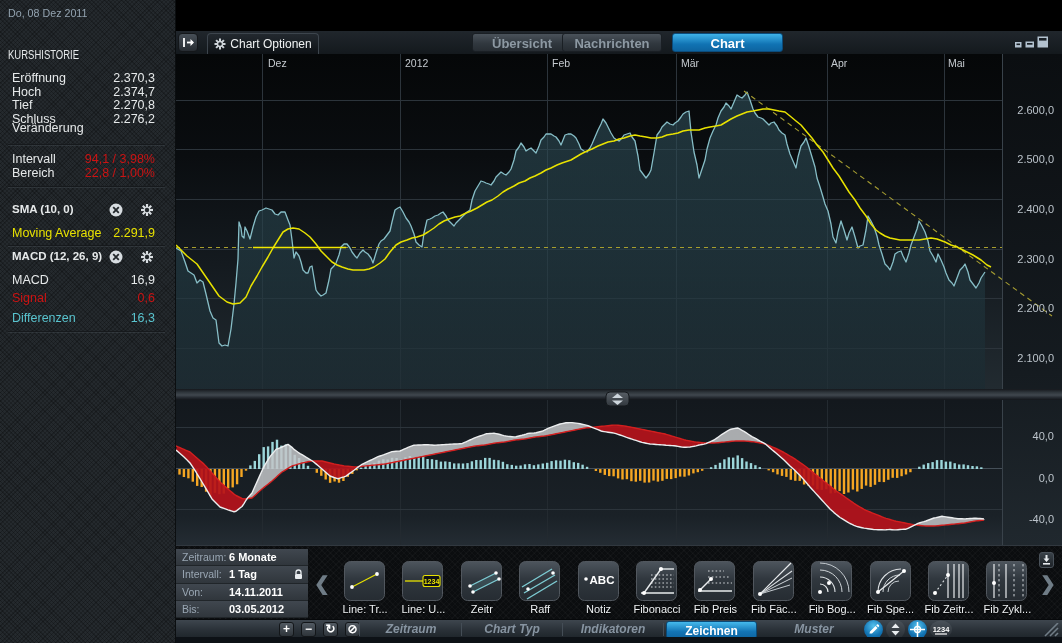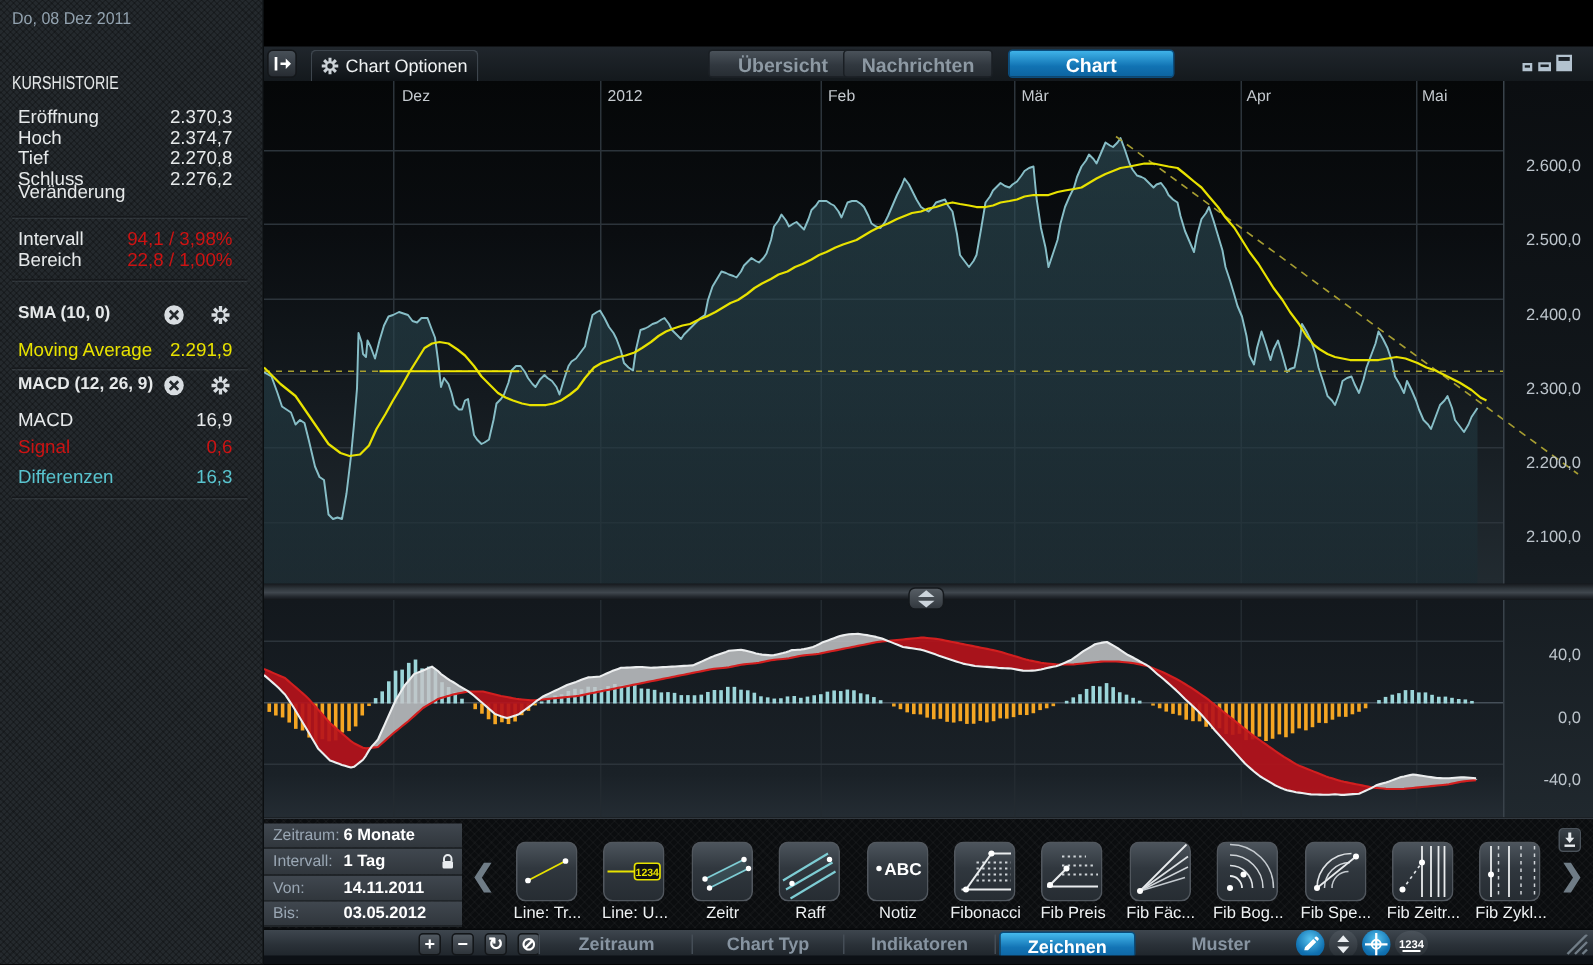--- a/index.html
+++ b/index.html
@@ -69,21 +69,21 @@
 .tico { width:41px; height:40px;text-decoration:underline; }
 .tlab { margin-top:2px; width:60px; margin-left:-9px; text-align:center; font-size:11px; color:#eef1f3;
   text-shadow:0 1px 1px #000; white-space:nowrap; }
 .scroll { position:absolute; font-size:19px; font-weight:bold; color:#6f7c86; top:26px; }
 #btmrow { position:absolute; left:0; top:73px; width:886px; height:19px;
   background:linear-gradient(#3e464e,#2a3138 55%,#1f252b); border-top:1px solid #07090b; }
 .sqbtn { position:absolute; top:2px; width:15px; height:15px; border-radius:3px;
   background:linear-gradient(#525a62,#2e343a); border:1px solid #131619; color:#fff;
   font-size:12px; font-weight:bold; text-align:center; line-height:13px; }
 .btab { position:absolute; top:0; height:19px; font-size:12px; font-weight:bold; color:#8794a1;
-  text-align:center; line-height:18px; }
+  text-align:center; line-height:18px;font-style:italic; }
 .bsep { position:absolute; top:3px; width:1px; height:13px; background:#444d56; }
 #zbtn { position:absolute; left:490px; top:0.5px; width:91px; height:18px; border-radius:3px;
   background:linear-gradient(#45b9ec,#1374b5 60%,#0e65a2); color:#fff; font-size:12px;
   font-weight:bold; text-align:center; line-height:18px; border:1px solid #0a4a78; }
 
 #bottomstrip { left:176px; top:637px; width:886px; height:6px; background:#0d1116; }
 #pinbtn { position:absolute; left:863px; top:6px; width:15px; height:16px; border-radius:3px;
   background:linear-gradient(#3a4249,#1d2227); border:1px solid #4a525a; }
 </style></head>
 <body>

